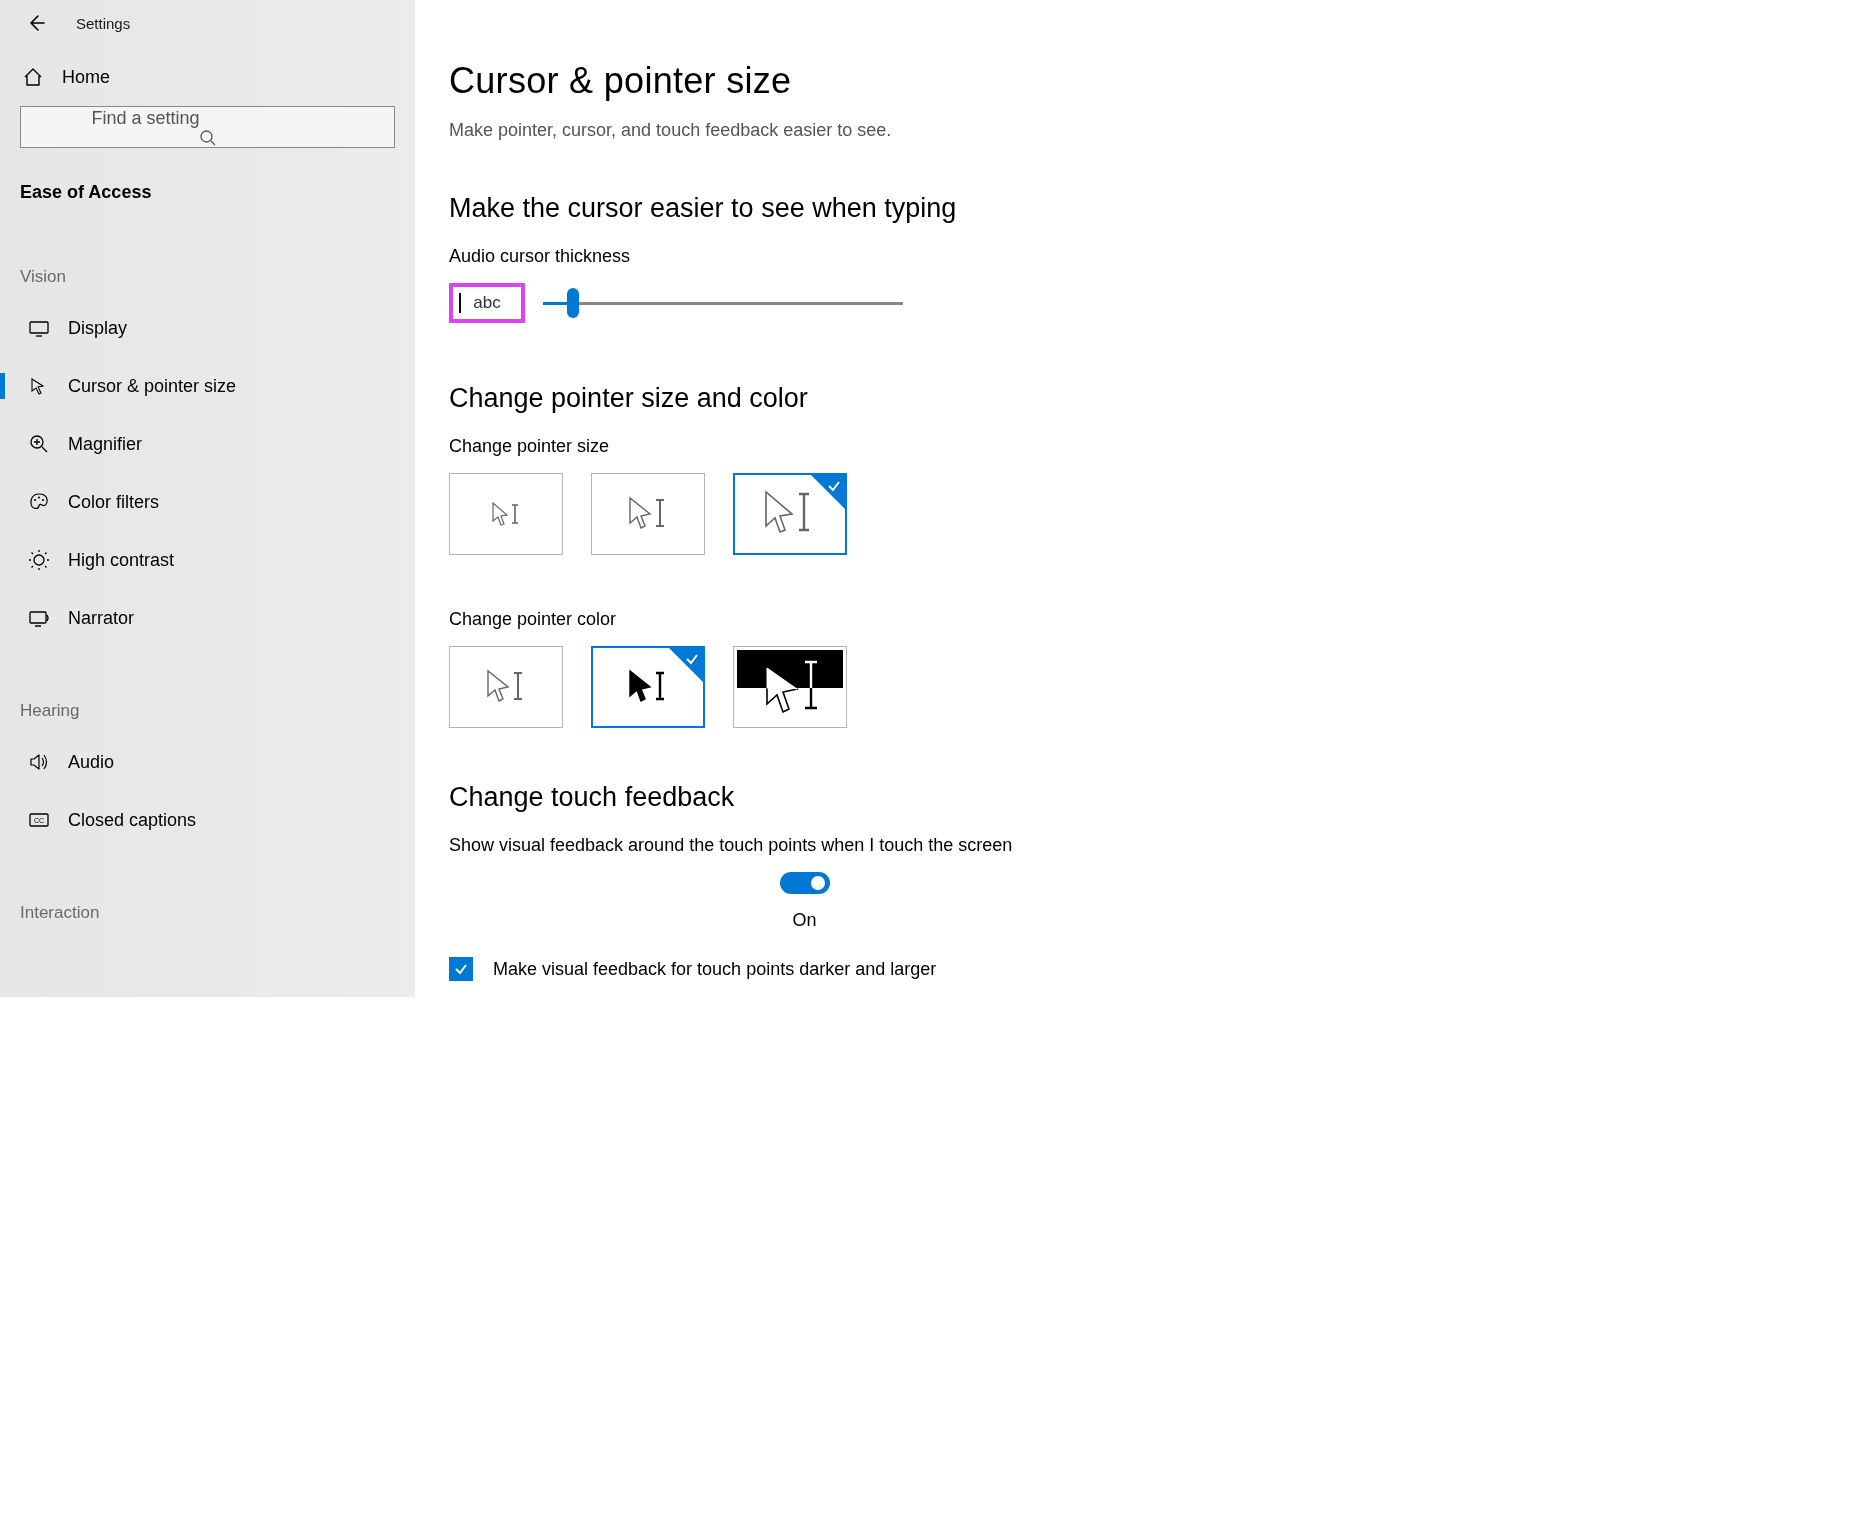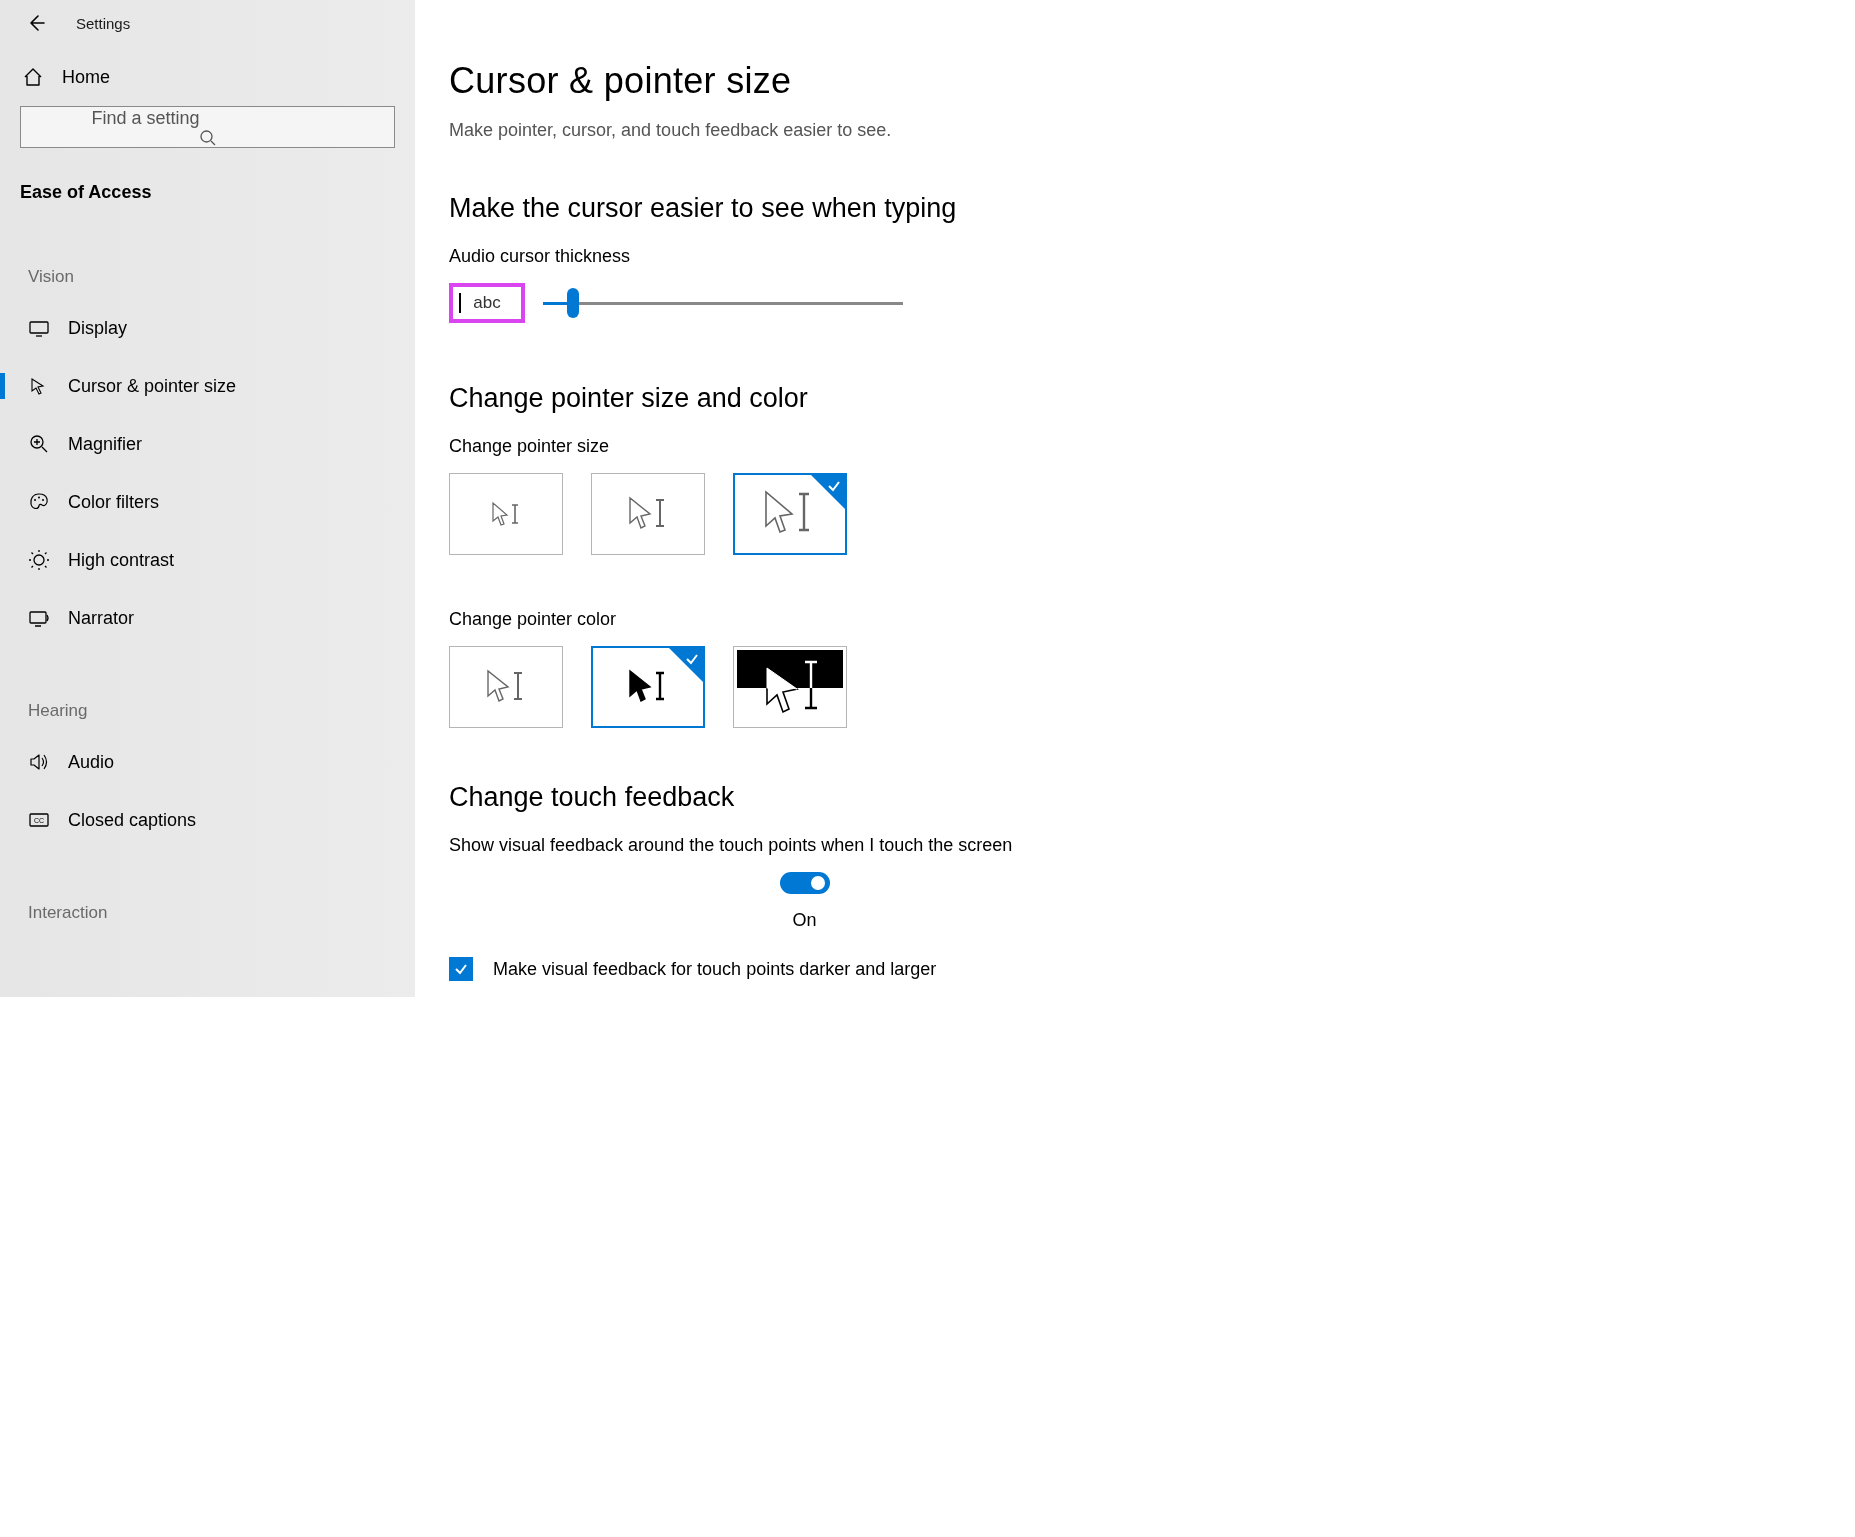--- a/index.html
+++ b/index.html
@@ -69,21 +69,21 @@
     .search-box input::placeholder { color: #555; }
 
     .category-title {
       font-size: 18px; font-weight: 600;
       padding: 20px 6px 10px 20px;
     }
 
     .group-label {
       font-size: 17px;
       color: #6a6a6a;
-      padding: 54px 20px 12px 28px;
+      padding: 54px 20px 12px 20px;
     }
 
     .nav-item {
       display: flex; align-items: center; gap: 18px;
       padding: 18px 18px 18px 28px;
       cursor: pointer;
       position: relative;
     }
     .nav-item .icon { width: 22px; height: 22px; display:flex;align-items:center;justify-content:center; }
     .nav-item .label { font-size: 18px; }

